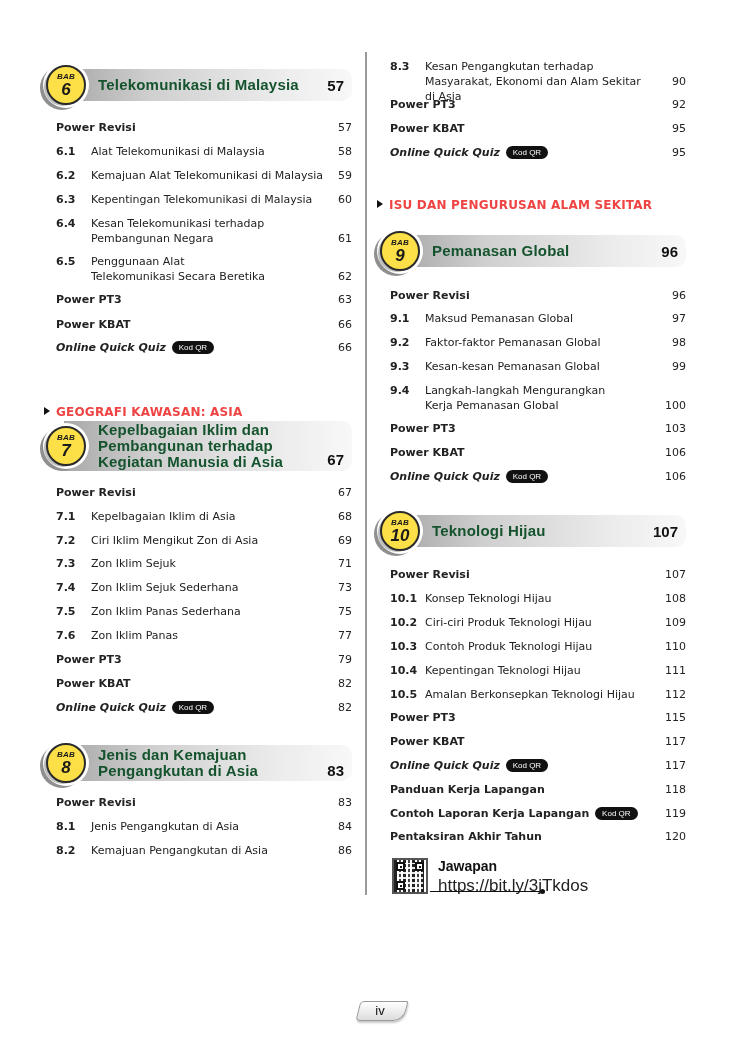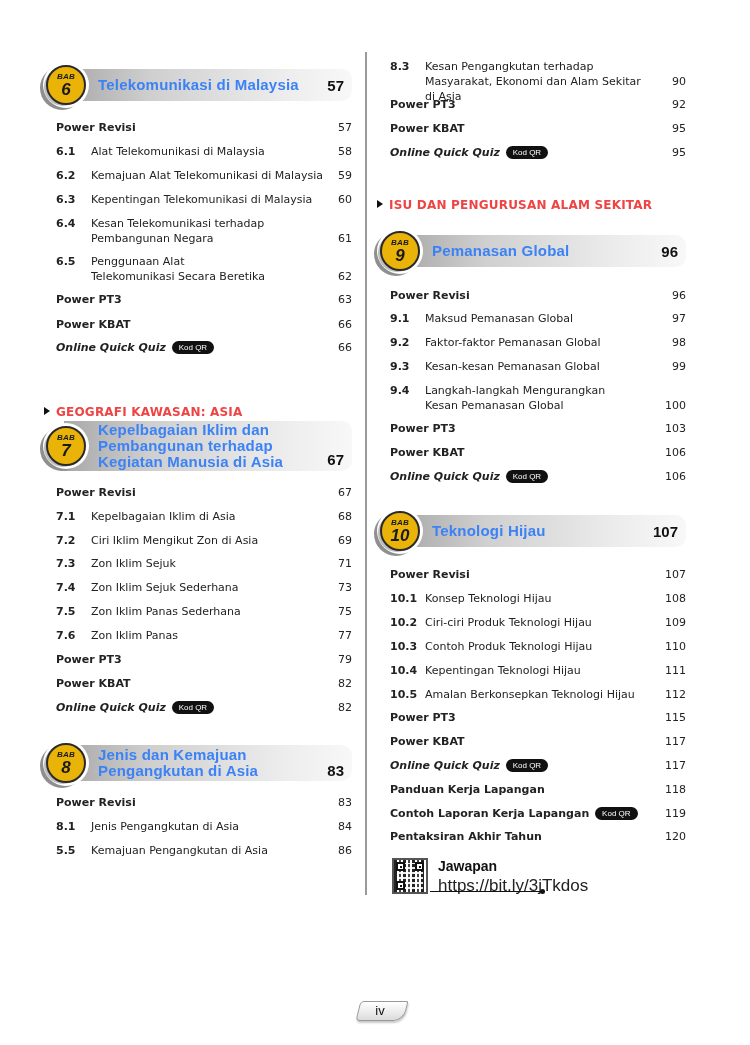--- a/index.html
+++ b/index.html
@@ -16,32 +16,32 @@
   .chap { position: absolute; left: 0; width: 306px; }
   .chap-bar {
     position: absolute; left: 18px; right: 0; top: 50%;
     transform: translateY(-50%);
     background: linear-gradient(to right, #a8a8a8 0%, #cfcfcf 30%, #ececec 75%, #f8f8f8 100%);
     border-radius: 0 10px 10px 0;
   }
   .chap-badge {
     position: absolute; left: 0; top: 50%; transform: translateY(-50%);
     width: 40px; height: 40px; border-radius: 50%;
-    background: #eab308;
+    background: #fde047;
     border: 2.5px solid #2a2a2a;
     box-shadow: -3px 2px 0 -1px #bdbdbd, 0 0 0 3px #ffffff, -4px 3px 0 2px #8f8f8f;
     text-align: center; z-index: 2;
     font-family: "Liberation Sans", sans-serif; font-style: italic; font-weight: bold;
   }
   .chap-badge .bab { display: block; font-size: 8px; line-height: 8px; margin-top: 6px; letter-spacing: 0.3px; }
   .chap-badge .num { display: block; font-size: 17px; line-height: 17px; }
   .chap-title {
     position: absolute; left: 52px; right: 40px; top: 50%; transform: translateY(-50%);
     font-family: "Liberation Sans", sans-serif; font-weight: bold; font-size: 15px; line-height: 16px;
-    color: #3b82f6; z-index: 3; letter-spacing: 0.2px;
+    color: #14532d; z-index: 3; letter-spacing: 0.2px;
   }
   .chap-page {
     position: absolute; right: 8px; bottom: 50%;
     font-family: "Liberation Sans", sans-serif; font-weight: bold; font-size: 15px; color: #111; z-index: 3;
   }
 
   
   .row { position: absolute; left: 10px; width: 296px; font-family: "DejaVu Sans", sans-serif; font-size: 11px; line-height: 15px; color: #222; }
   .row .sec { position: absolute; left: 0; font-weight: bold; }
   .row .txt { position: absolute; left: 35px; width: 220px; }
@@ -227,21 +227,21 @@
   <div class="row bold" style="top:795px;height:15px;">
     <span class="txt">Power Revisi</span>
     <span class="pg">83</span>
   </div>
   <div class="row" style="top:819px;height:15px;">
     <span class="sec">8.1</span>
     <span class="txt">Jenis Pengangkutan di Asia</span>
     <span class="pg">84</span>
   </div>
   <div class="row" style="top:843px;height:15px;">
-    <span class="sec">5.5</span>
+    <span class="sec">8.2</span>
     <span class="txt">Kemajuan Pengangkutan di Asia</span>
     <span class="pg">86</span>
   </div>
 </div>
 
 <div class="col col-right">
 
   <div class="row" style="top:59px;height:30px;">
     <span class="sec">8.3</span>
     <span class="txt" style="width:225px;">Kesan Pengangkutan terhadap Masyarakat, Ekonomi dan Alam Sekitar di Asia</span>
@@ -288,21 +288,21 @@
     <span class="txt">Faktor-faktor Pemanasan Global</span>
     <span class="pg">98</span>
   </div>
   <div class="row" style="top:359px;height:15px;">
     <span class="sec">9.3</span>
     <span class="txt">Kesan-kesan Pemanasan Global</span>
     <span class="pg">99</span>
   </div>
   <div class="row" style="top:383px;height:30px;">
     <span class="sec">9.4</span>
-    <span class="txt" style="width:185px;">Langkah-langkah Mengurangkan Kesan Pemanasan Global</span>
+    <span class="txt" style="width:185px;">Langkah-langkah Mengurangkan Kerja Pemanasan Global</span>
     <span class="pg">100</span>
   </div>
   <div class="row bold" style="top:421px;height:15px;">
     <span class="txt">Power PT3</span>
     <span class="pg">103</span>
   </div>
   <div class="row bold" style="top:445px;height:15px;">
     <span class="txt">Power KBAT</span>
     <span class="pg">106</span>
   </div>

